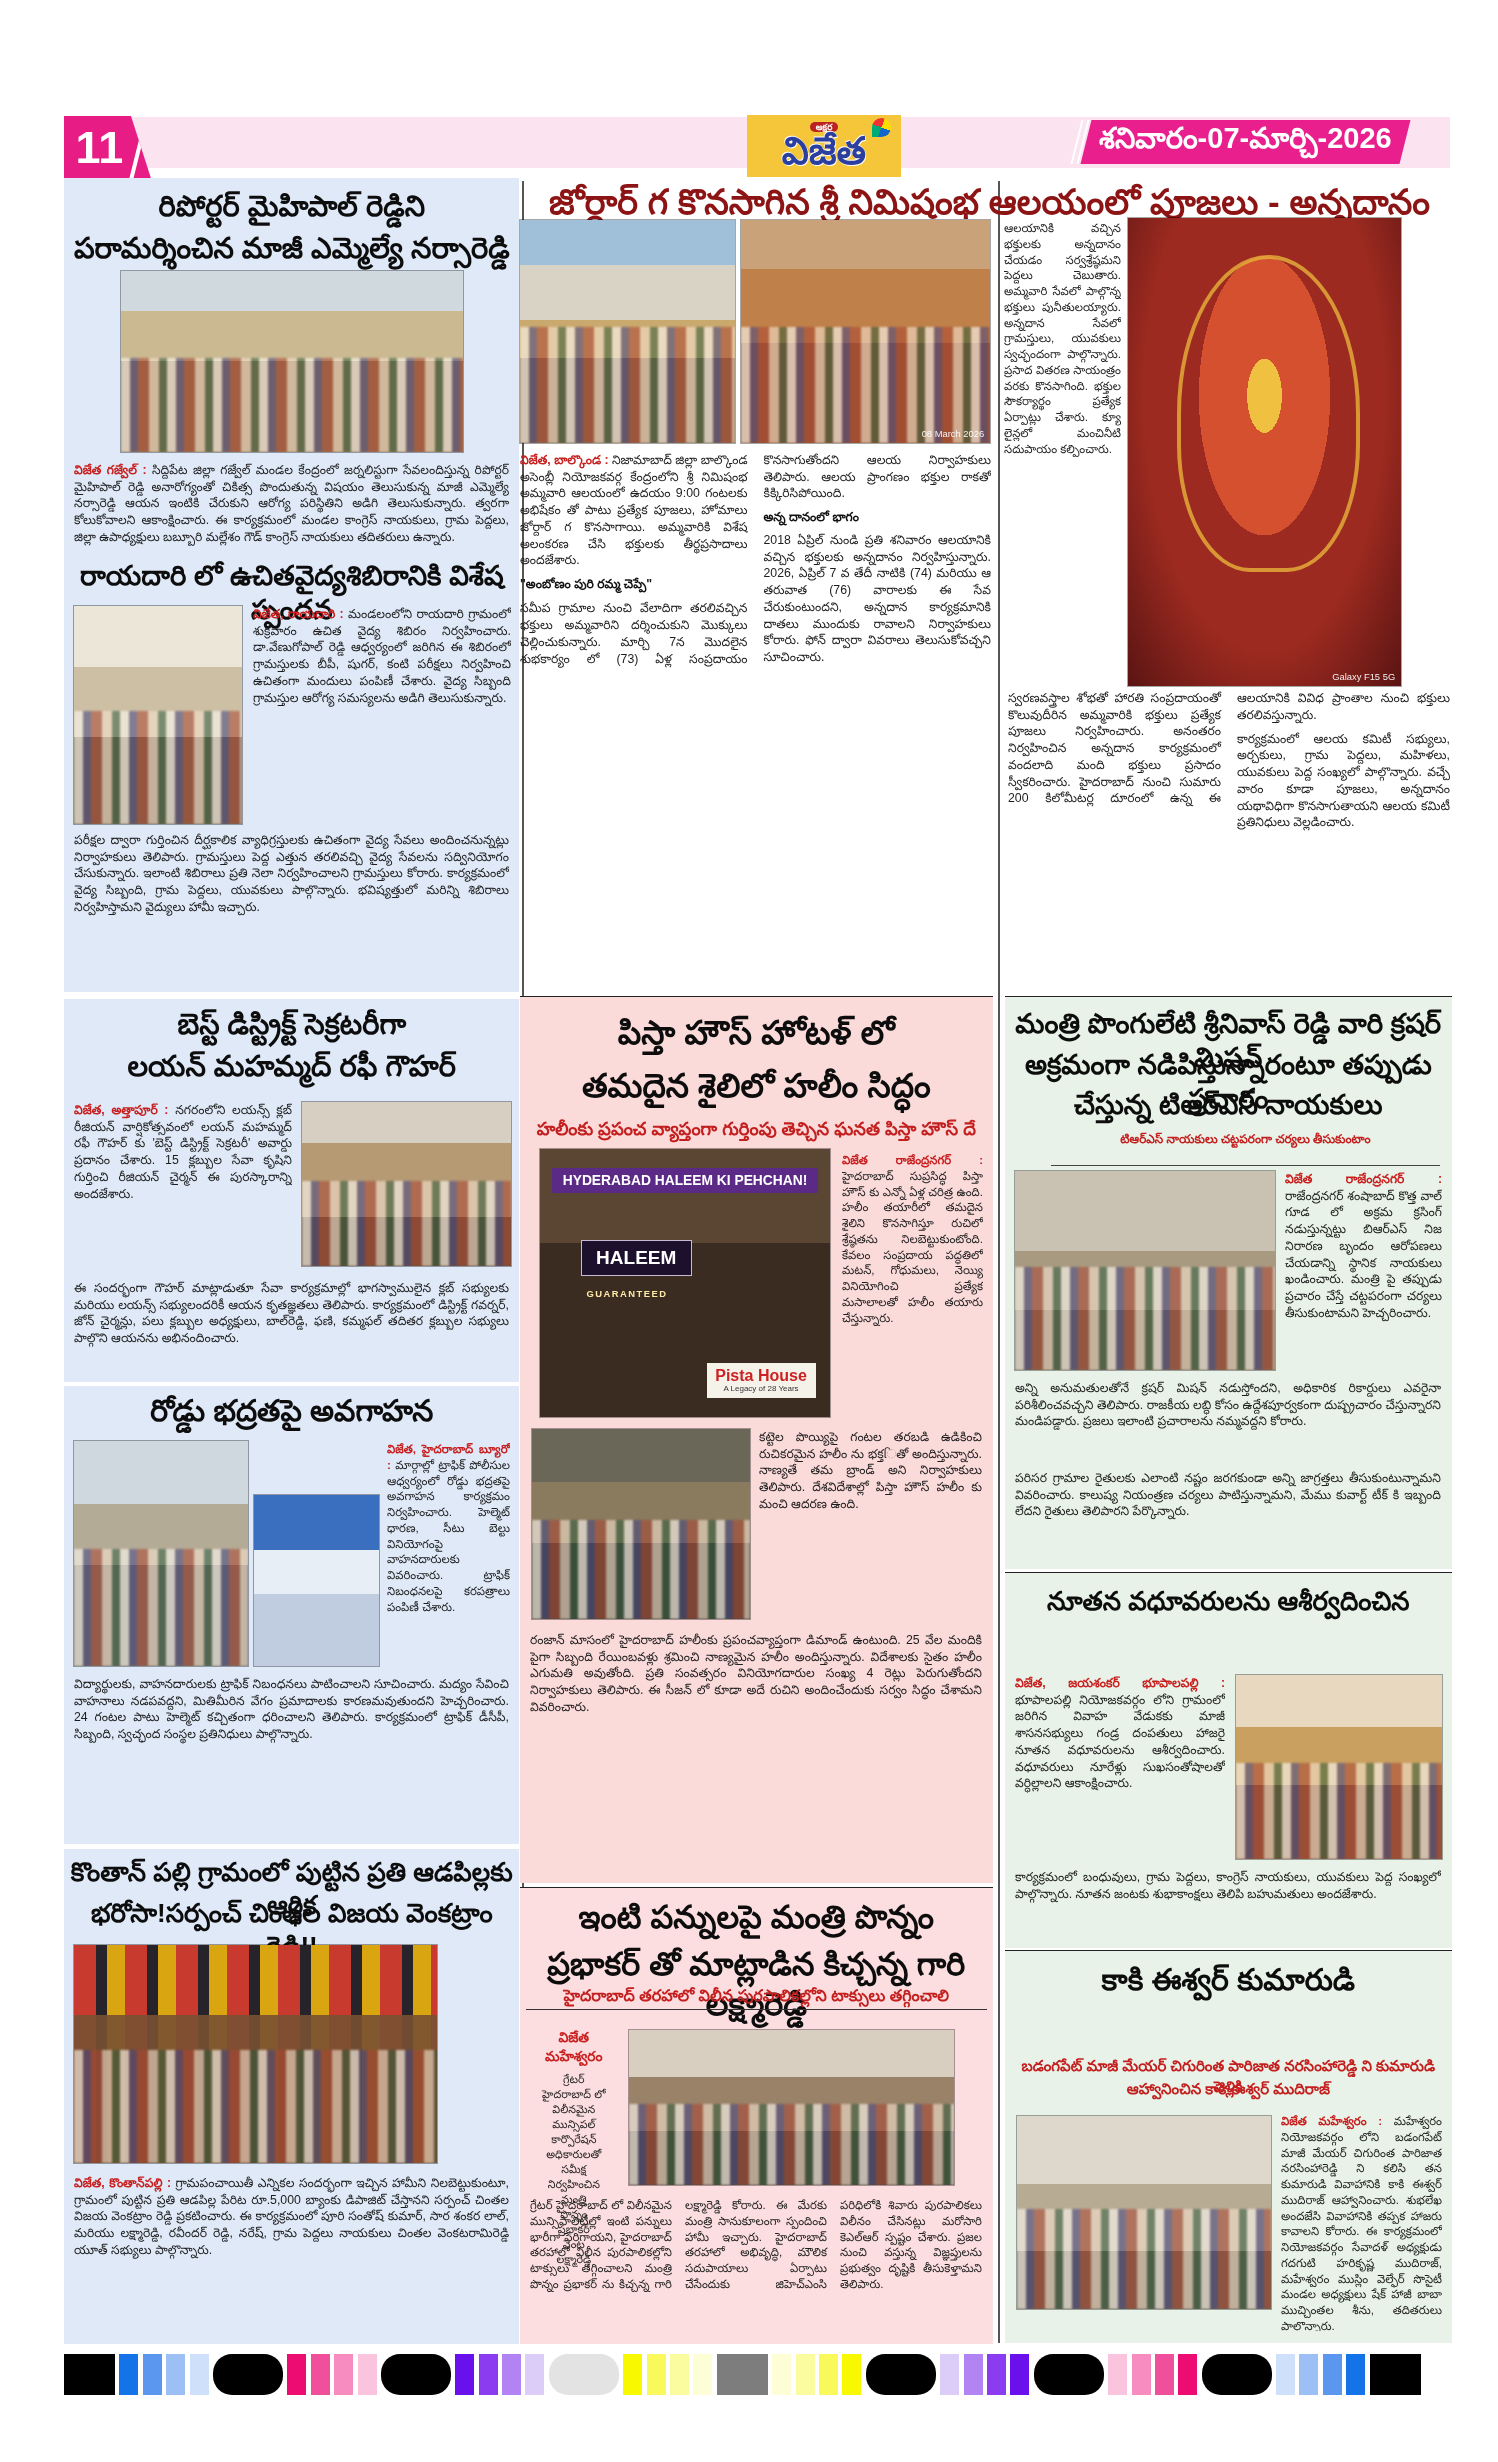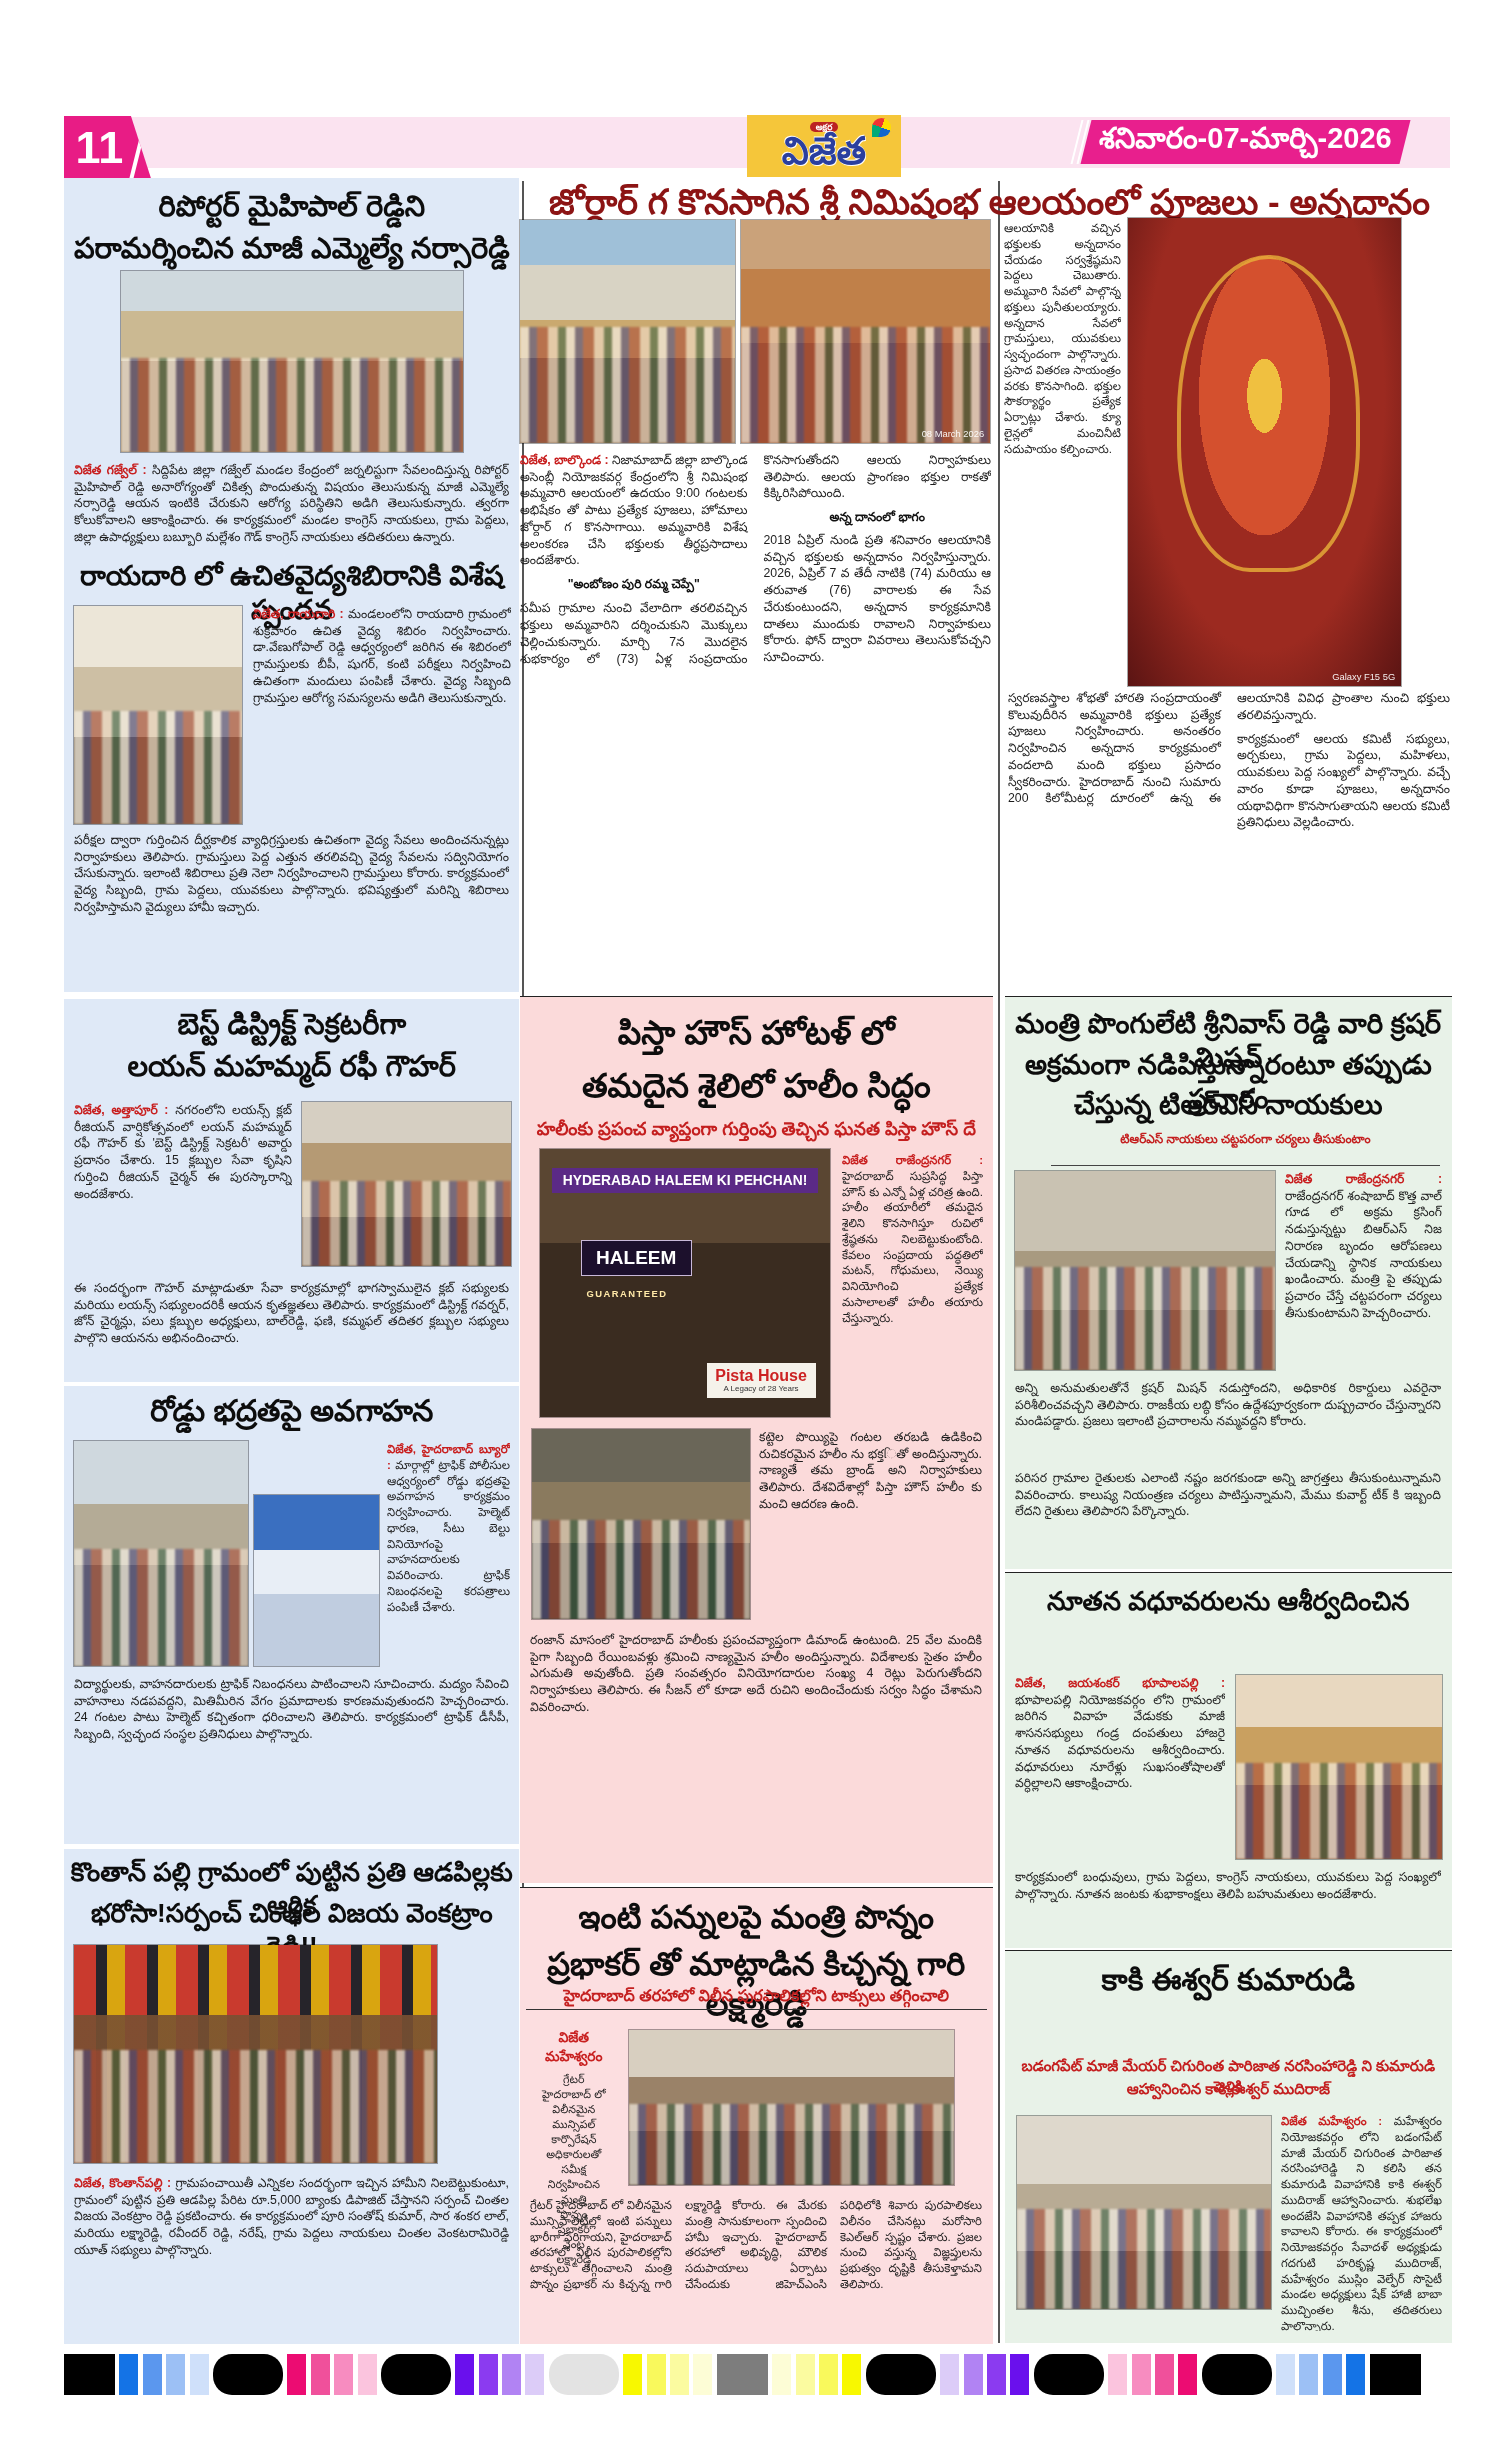--- a/index.html
+++ b/index.html
@@ -24,21 +24,21 @@
   .datebox::before{content:"";position:absolute;left:-10px;top:0;bottom:0;width:4.4px;border-left:2.2px solid #fff;border-right:2.2px solid #fff}
   .datebox span{transform:skewX(14deg);color:#fff;font-size:29px;font-weight:bold;white-space:nowrap}
   
   .block{position:absolute;overflow:hidden;box-sizing:border-box}
   .abs{position:absolute;box-sizing:border-box}
   .hl{font-weight:bold;color:#0d0d0d;text-align:center;line-height:1.25}
   .hl-maroon{color:#8c1414}
   .sub{color:#c41f1f;font-weight:bold;text-align:center}
   .body{font-size:12.3px;line-height:1.36;color:#1d1d1d;text-align:justify;overflow:hidden}
   .dl{color:#c81f1f;font-weight:bold}
-  .qline{font-weight:bold;text-align:center;color:#111}
+  .qline{font-weight:bold;color:#111}
   .bgblue{background:#dfe9f7}
   .bgpink{background:#fbdada}
   .bgpink2{background:#fcdee0}
   .bggreen{background:#e8f2e8}
   .vsep{position:absolute;width:1.5px;background:#555}
   
   .ph{position:absolute;outline:0.7px solid rgba(0,0,0,.35);overflow:hidden}
   .crowd::after{content:"";position:absolute;left:0;right:0;bottom:0;height:52%;
     background:repeating-linear-gradient(90deg,rgba(250,245,235,.65) 0 8.7px,rgba(70,70,130,.55) 8.7px 17.4px,
       rgba(170,70,50,.55) 17.4px 27.6px,rgba(245,225,205,.6) 27.6px 38px,rgba(40,90,60,.5) 38px 46px);

